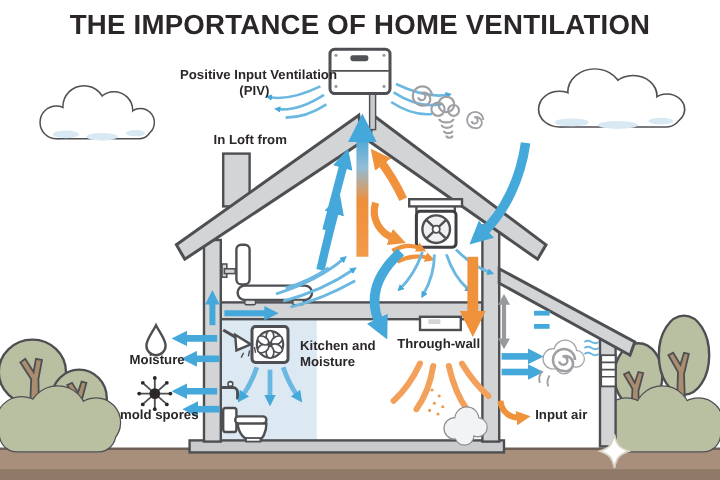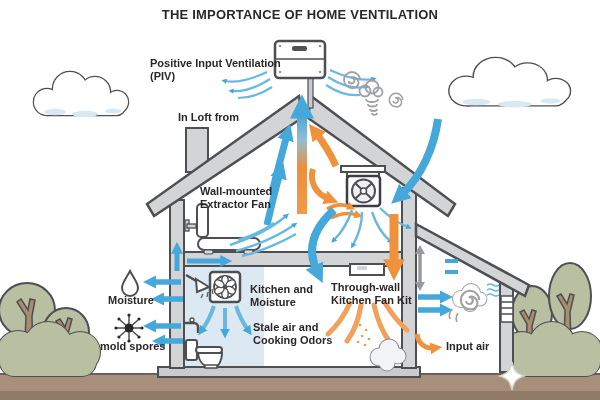--- a/index.html
+++ b/index.html
@@ -1,23 +1,23 @@
 <!DOCTYPE html>
 <html style="--fresh-air-blue: #45a8da; --stale-air-orange: #f0913b; --structure-gray: #d2d4d6; --outline-dark: #4e4f53; --ground-brown: #a78f7c; --ground-dark-brown: #8f7a68; --foliage-green: #b9c0a2; --trunk-brown: #a98d6e; --bathroom-panel-blue: #dde9f2; --text-dark: #2b2728;"><head>
 <meta charset="utf-8">
 <style>
   html,body{margin:0;padding:0;background:#fff}
   .stage{position:relative;width:600px;height:400px;background:#ffffff;overflow:hidden;
          font-family:"Liberation Sans",sans-serif}
   .stage svg{position:absolute;left:0;top:0}
   .title{position:absolute;top:7px;left:0;width:600px;text-align:center;
-         font-weight:bold;font-size:13px;letter-spacing:.2px;color:var(--text-dark)}
+         font-weight:bold;font-size:23px;letter-spacing:.2px;color:var(--text-dark)}
   .lbl{position:absolute;font-weight:bold;font-size:11px;line-height:12.5px;
        color:var(--text-dark);white-space:nowrap}
-  .ctr{}
+  .ctr{text-align:center}
   
   .sd{stroke:var(--outline-dark)}
   .wallF{fill:var(--structure-gray)}
   .whiteF{fill:#ffffff}
   .ab{stroke:var(--fresh-air-blue);fill:none}
   .abl{stroke:#6ab8e1;fill:none}
   .ao{stroke:var(--stale-air-orange);fill:none}
   .aol{stroke:#f2a05a;fill:none}
   .gic{stroke:#9ea0a3;fill:none}
   .fol{fill:var(--foliage-green)}
@@ -331,40 +331,31 @@
 
 <div class="lbl ctr" style="left:150px;top:57px;width:124px">
   <span>Positive Input Ventilation</span><br>
   <span>(PIV)</span>
 </div>
 
 <div class="lbl" style="left:178px;top:111px">
   <span>In Loft from</span>
 </div>
 
-<div class="lbl" style="left:200px;top:185px">
-  <span>Wall-mounted</span><br>
-  <span>Extractor Fan</span>
-</div>
 
 
 <div class="lbl" style="left:250px;top:283px">
   <span>Kitchen and</span><br>
   <span>Moisture</span>
 </div>
 
 <div class="lbl" style="left:331px;top:281px">
   <span>Through-wall</span><br>
-  <span>Kitchen Fan Kit</span>
-</div>
-
-<div class="lbl ctr" style="left:253px;top:321px;width:84px">
-  <span>Stale air and</span><br>
-  <span>Cooking Odors</span>
-</div>
+</div>
+
 
 <div class="lbl" style="left:108px;top:294px">
   <span>Moisture</span>
 </div>
 
 <div class="lbl" style="left:100px;top:340px">
   <span>mold spores</span>
 </div>
 
 <div class="lbl" style="left:446px;top:340px">

